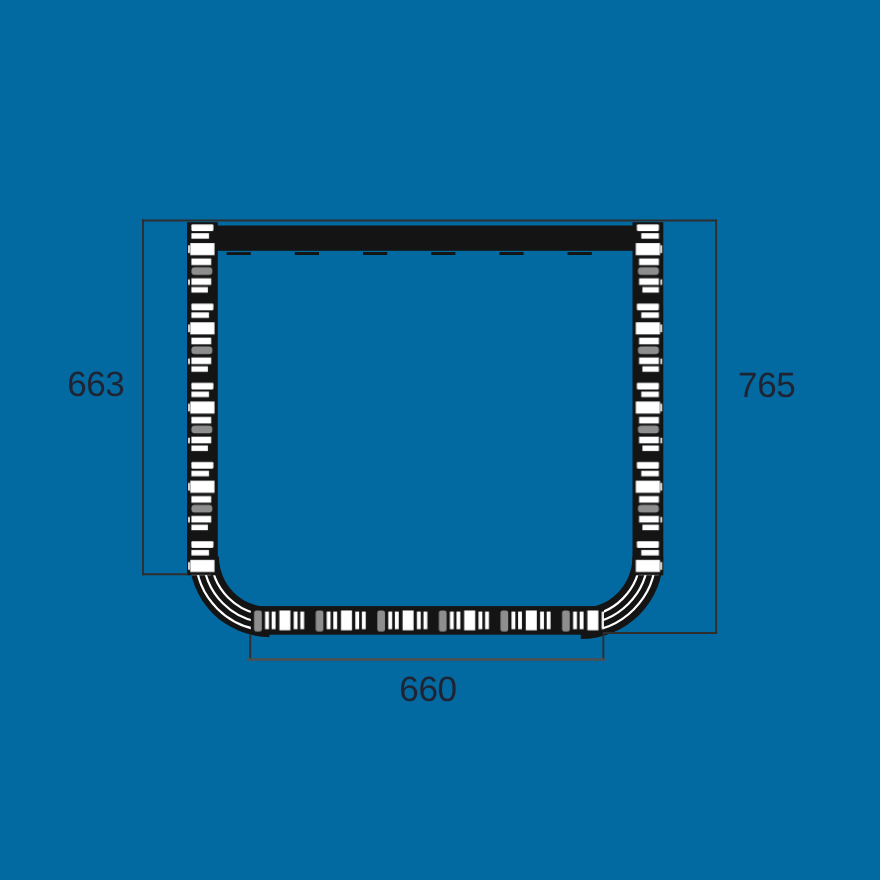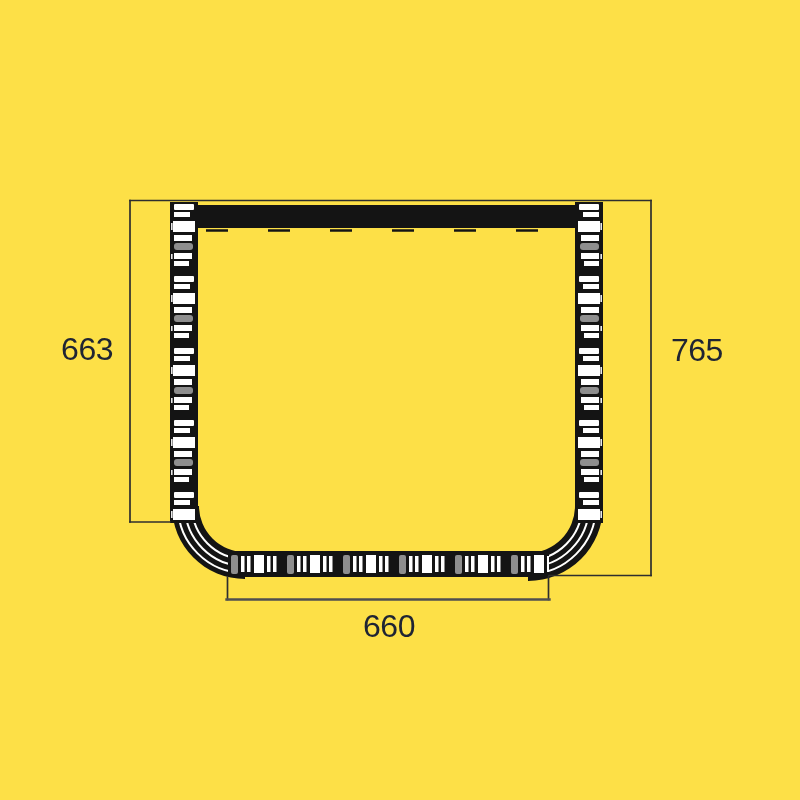--- a/index.html
+++ b/index.html
@@ -7,21 +7,21 @@
     padding: 0;
     background: #ffffff;
     width: 800px;
     height: 800px;
     font-family: "Liberation Sans", sans-serif;
   }
   .canvas {
     position: relative;
     width: 800px;
     height: 800px;
-    background: #fde047;
+    background: #0369a1;
     overflow: hidden;
   }
   svg { display: block; }
   text.dim-label {
     font-family: "Liberation Sans", "DejaVu Sans", sans-serif;
     font-size: 32px;
     letter-spacing: -0.5px;
   }
 </style>
 </head>

